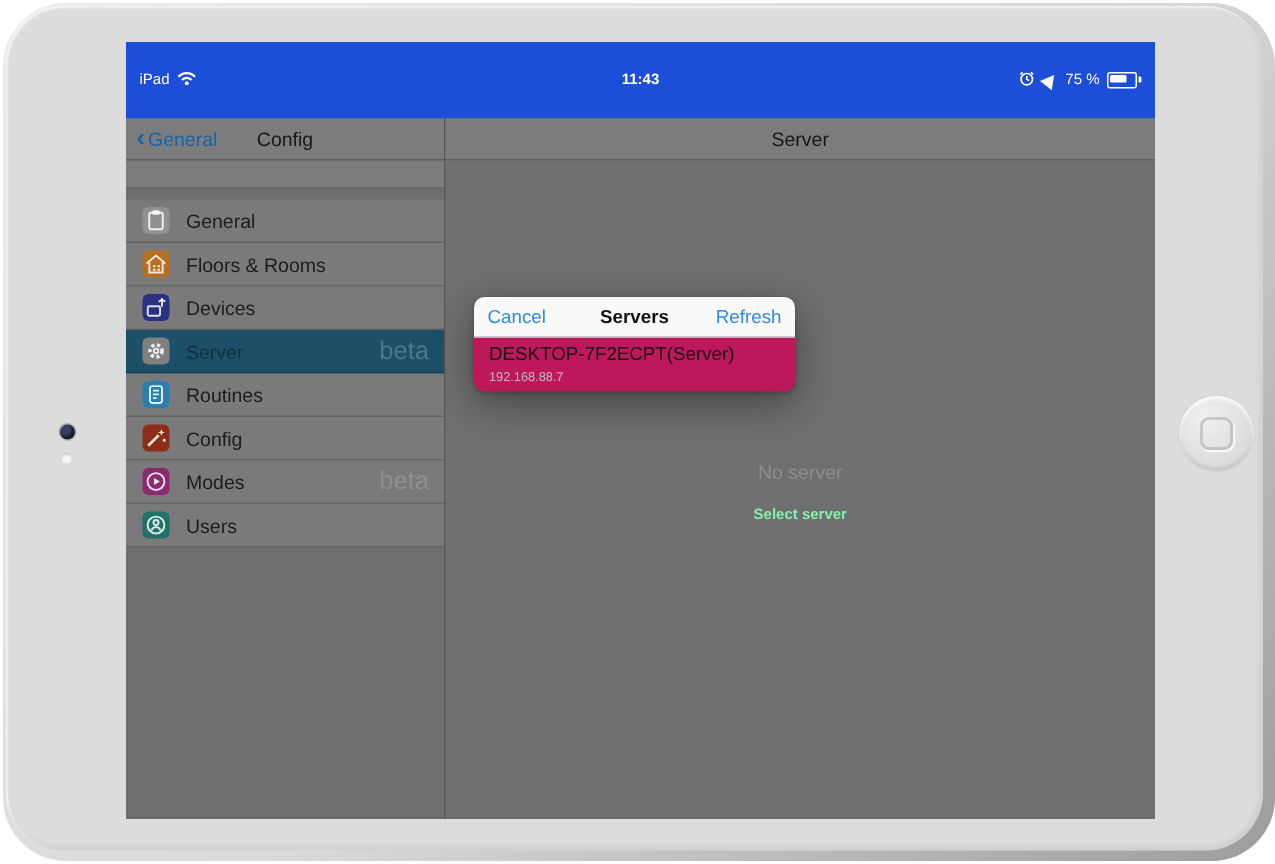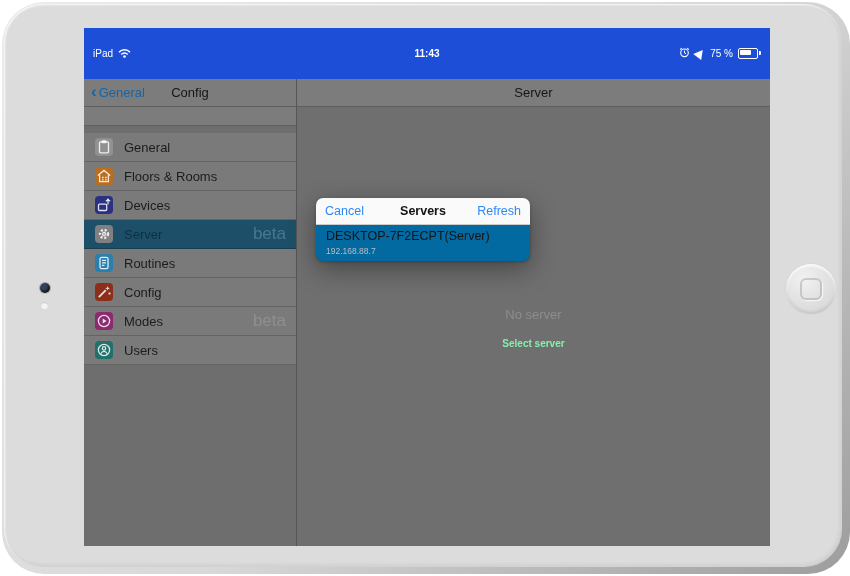--- a/index.html
+++ b/index.html
@@ -94,21 +94,21 @@
   .row.selected .lbl{color:#10303f;}
   .row .beta{margin-left:auto;margin-right:10px;font-size:17px;color:#8f8f8f;}
   .row.selected .beta{color:#46788f;}
   
   .main{flex:1;position:relative;background:#6f6f6f;}
   .center-msgs{position:absolute;left:0;right:0;top:228px;text-align:center;}
   .no-server{font-size:13px;color:#8d8d8d;margin:0 0 8px 0;}
   .select-server{font-size:10px;font-weight:bold;color:#86efac;margin:16px;cursor:default;}
   
   .popup{
-    position:absolute;left:232px;top:170px;width:214px;height:63px;background:#0369a1;
+    position:absolute;left:232px;top:170px;width:214px;height:63px;background:#be185d;
     border-radius:7px;box-shadow:0 8px 26px rgba(0,0,0,.38), 0 1px 3px rgba(0,0,0,.25);
     overflow:hidden;box-sizing:border-box;z-index:5;
   }
   .popup-header{
     position:relative;height:27px;background:#fafafa;border-bottom:1px solid #cccccc;
     display:flex;align-items:center;justify-content:space-between;padding:0 9px;box-sizing:border-box;
   }
   .popup-header .btn{color:#2d87f5;font-size:12.5px;position:relative;z-index:2;cursor:default;}
   .popup-title{position:absolute;left:0;right:0;text-align:center;font-size:12.5px;font-weight:bold;color:#121212;}
   .server-item{padding:4px 10px 0 10px;cursor:default;}

